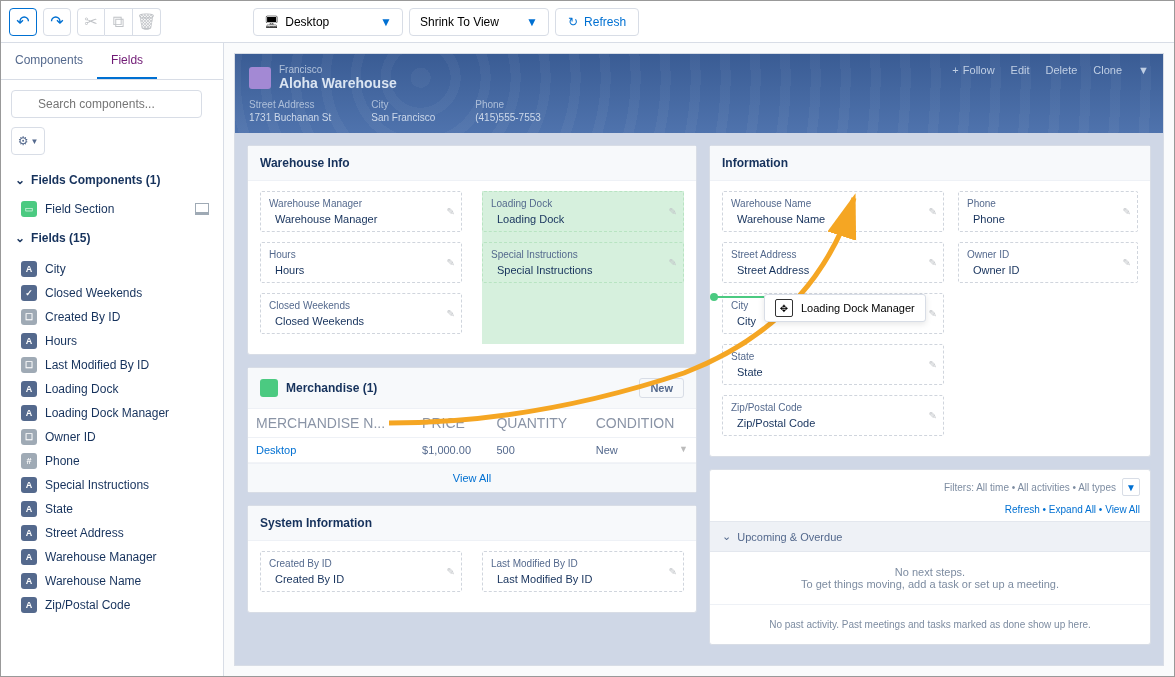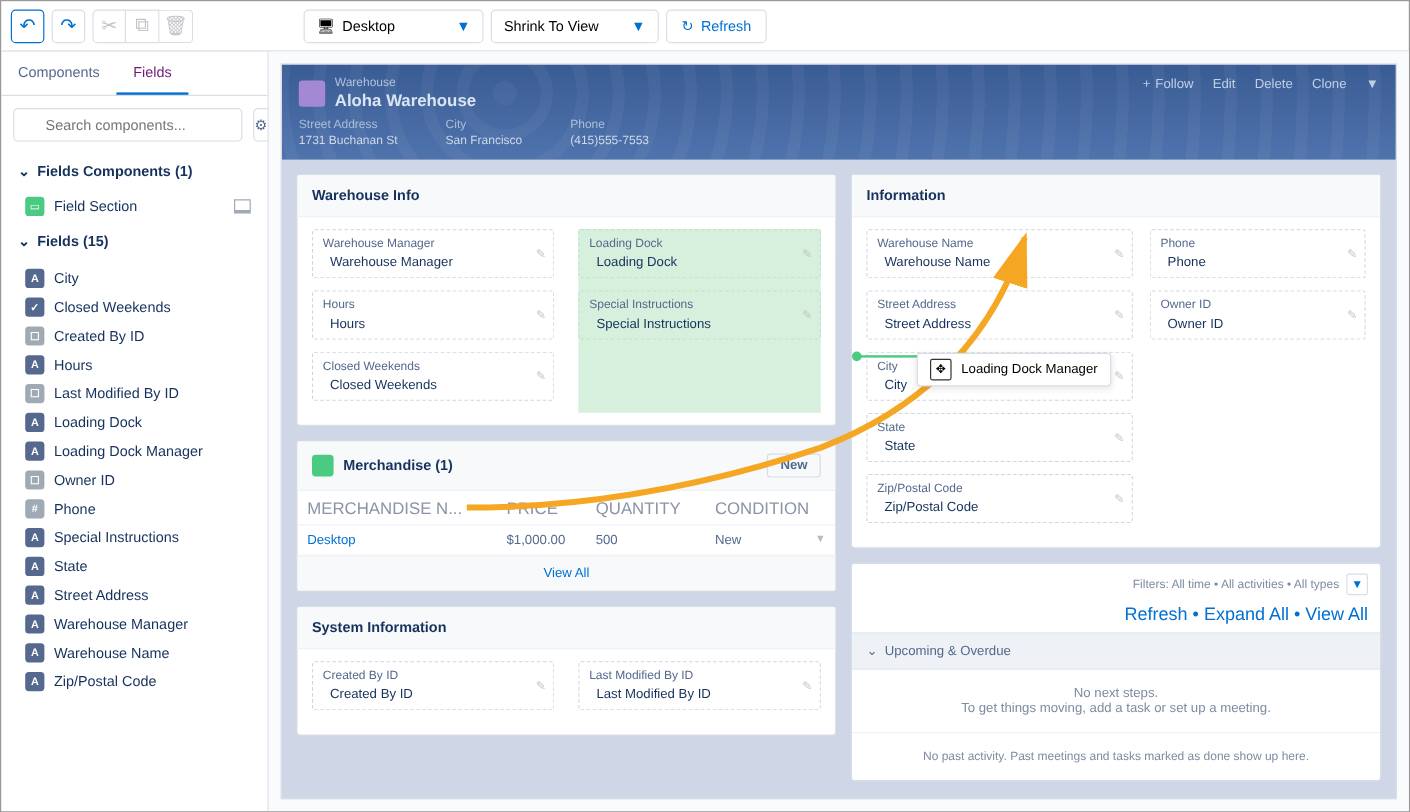--- a/index.html
+++ b/index.html
@@ -17,21 +17,21 @@
 .dropdown { border: 1px solid #d8dde6; border-radius: 4px; height: 28px; display: flex; align-items: center; padding: 0 10px; gap: 6px; font-size: 12px; cursor: pointer; width: 150px; justify-content: space-between; }
 .dropdown .chev { color: #0070d2; }
 .refresh-btn { border: 1px solid #d8dde6; border-radius: 4px; height: 28px; padding: 0 12px; font-size: 12px; color: #0070d2; display: flex; align-items: center; gap: 6px; cursor: pointer; }
 
 .main { display: flex; height: calc(100% - 42px); }
 .sidebar { width: 223px; border-right: 1px solid #d8dde6; display: flex; flex-direction: column; }
 .tabs { display: flex; border-bottom: 1px solid #d8dde6; }
 .tab { padding: 10px 14px; font-size: 12px; color: #54698d; cursor: pointer; }
 .tab.active { color: #701a75; border-bottom: 2px solid #0070d2; }
 
-.search-row { padding: 10px; display: flex; gap: 9px; }
+.search-row { padding: 10px; display: flex; gap: 9px; flex-direction: column; }
 .search-input { flex: 1; border: 1px solid #d8dde6; border-radius: 4px; height: 28px; padding: 0 8px 0 26px; font-size: 12px; position: relative; }
 .search-wrap { position: relative; flex: 1; }
 .search-wrap .search-icon { position: absolute; left: 8px; top: 7px; color: #999; font-size: 12px; }
 .gear-btn { width: 34px; height: 28px; border: 1px solid #d8dde6; border-radius: 4px; display: flex; align-items: center; justify-content: center; font-size: 12px; color: #54698d; cursor: pointer; }
 
 .side-content { padding: 0 10px 10px; overflow-y: auto; }
 .collapsible { display: flex; align-items: center; gap: 6px; padding: 8px 4px; font-size: 12px; font-weight: 600; color: #16325c; cursor: pointer; }
 .field-section-row { display: flex; align-items: center; gap: 8px; padding: 6px 4px 6px 10px; font-size: 12px; color: #16325c; cursor: pointer; justify-content: space-between; }
 .field-section-row .left { display: flex; align-items: center; gap: 8px; }
 .sec-icon { width: 16px; height: 16px; border-radius: 3px; background: #4bca81; display: flex; align-items: center; justify-content: center; color: #fff; font-size: 9px; }
@@ -80,21 +80,21 @@
 .tbl th { text-align: left; font-weight: 400; color: #8a94a6; font-size: 14px; padding: 6px 8px; border-bottom: 1px solid #eef1f6; }
 .tbl td { padding: 6px 8px; border-bottom: 1px solid #f2f4f7; }
 .tbl td.link { color: #0070d2; }
 .view-all { text-align: center; padding: 8px; font-size: 11px; color: #0070d2; cursor: pointer; background: #f7f9fb; border-top: 1px solid #eef1f6; }
 
 .info-card .card-body { display: flex; gap: 14px; }
 .info-col-l { flex: 1; }
 .info-col-r { flex: 0 0 180px; }
 
 .activity-card .filters { text-align: right; font-size: 10px; color: #7d8ca1; padding: 8px 10px; display:flex; justify-content:flex-end; align-items:center; gap:6px;}
-.activity-card .sub { text-align: right; font-size: 15px; color: #0070d2; padding: 0 10px 6px; }
+.activity-card .sub { text-align: right; font-size: 10px; color: #0070d2; padding: 0 10px 6px; }
 .upcoming { padding: 8px 12px; background: #eef1f6; font-size: 11px; color: #54698d; border-top: 1px solid #e3e7ee; border-bottom: 1px solid #e3e7ee; display:flex; align-items:center; gap:6px;}
 .no-steps { text-align: center; font-size: 11px; color: #7d8ca1; padding: 14px; }
 .no-past { text-align: center; font-size: 10px; color: #7d8ca1; padding: 14px; border-top: 1px solid #eef1f6; }
 
 .drag-ghost { position: absolute; left: 540px; top: 251px; display: flex; align-items: center; gap: 8px; background: #fff; border: 1px solid #d8dde6; border-radius: 3px; padding: 4px 10px; font-size: 11px; box-shadow: 0 2px 6px rgba(0,0,0,0.1); z-index: 20; }
 .drag-ghost .cursor { width: 18px; height: 18px; border: 1px solid #333; border-radius:2px; display:flex; align-items:center; justify-content:center; font-size:10px; background:#fff; }
 .drop-line { position: absolute; left: 490px; top: 253px; width: 200px; height: 2px; background: #4bca81; z-index:18;}
 .drop-line::after { content:""; position:absolute; left:-4px; top:-3px; width:8px; height:8px; background:#4bca81; border-radius:50%; }
 
 svg.arrow { position: absolute; z-index: 15; pointer-events: none; }
@@ -225,21 +225,21 @@
         </div>
     </div>
   </div>
 
   <div class="canvas">
     <div class="canvas-inner">
       <div class="record-header">
         <div class="top-row">
           <div class="rh-icon"></div>
           <div>
-            <div class="rh-label">Warehouse</div>
+            <div class="rh-label">Francisco</div>
             <div class="rh-title">Aloha Warehouse</div>
           </div>
         </div>
         <div class="rh-actions">
           <span class="rh-follow">
               <span>+</span>
               <span>Follow</span>
             </span>
           <span>Edit</span>
           <span>Delete</span>

